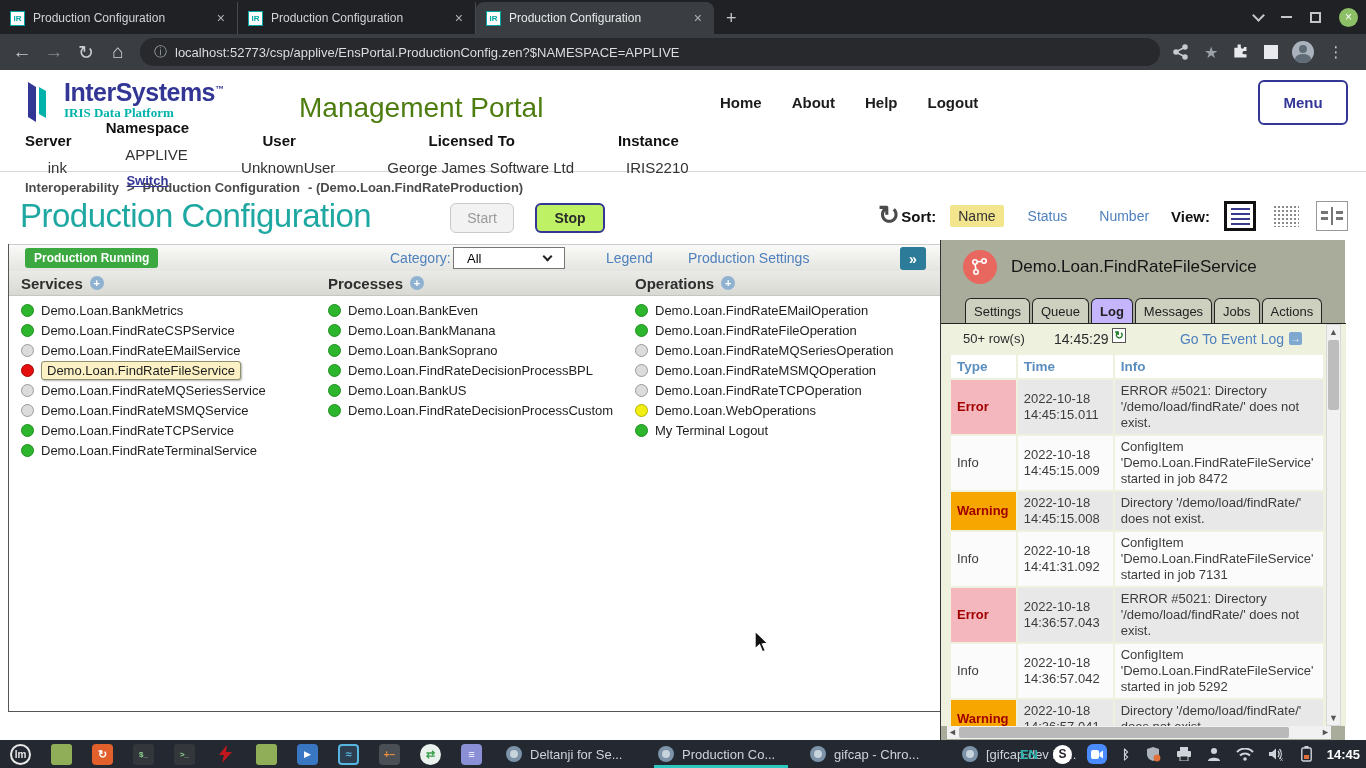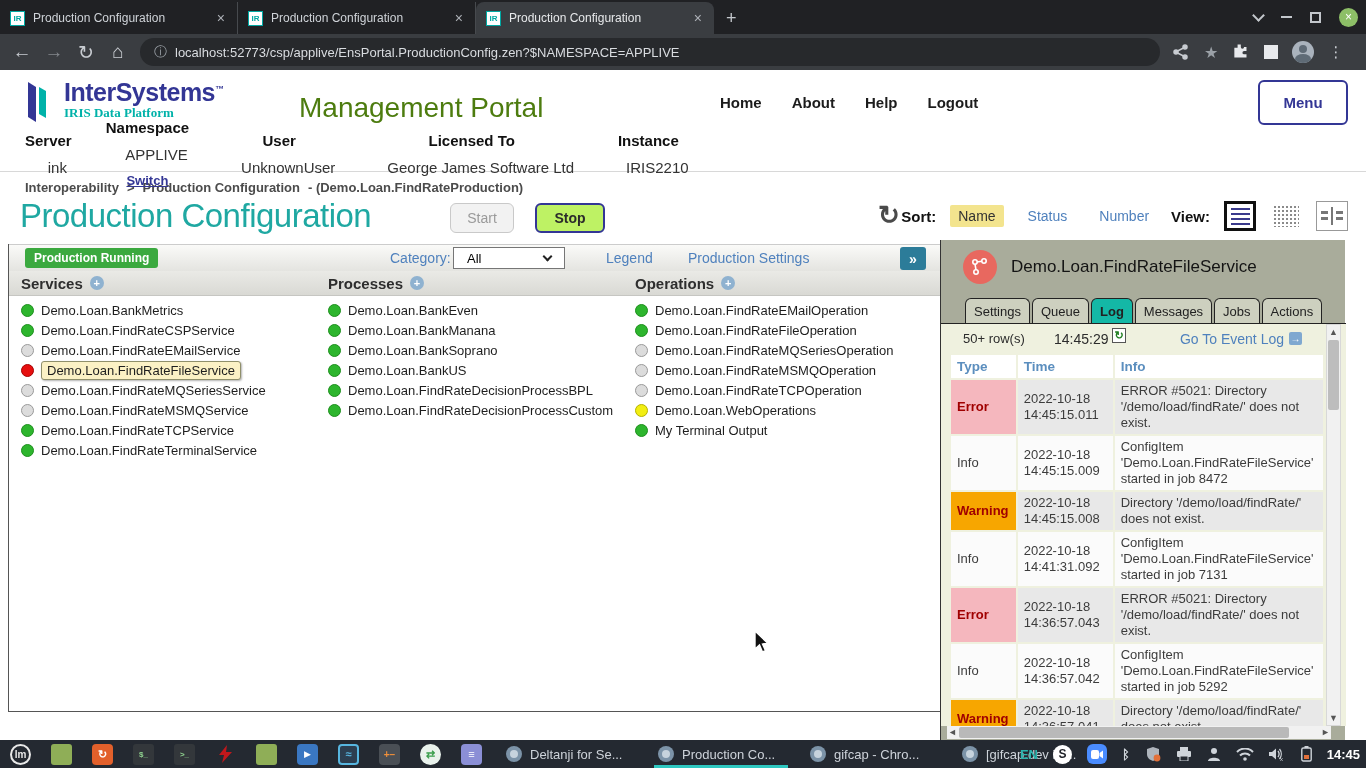--- a/index.html
+++ b/index.html
@@ -106,21 +106,21 @@
   .item .name { white-space:nowrap; }
   .item.selected .name { background:#FBF1C5; border:1px solid #8F8F6B; border-radius:3px; padding:1px 5px; box-shadow:1px 1px 2px rgba(0,0,0,.3); }
 
   
   .detail { position:absolute; left:940px; top:170px; width:405px; height:500px; background:#A9AC9B; border-left:1px solid #333; }
   .d-head { height:54px; display:flex; align-items:center; gap:14px; padding-left:22px; }
   .d-icon { width:34px; height:34px; border-radius:50%; background:#E8685F; display:flex; align-items:center; justify-content:center; }
   .d-title { font-size:17px; color:#141414; }
   .d-tabs { display:flex; gap:2px; padding-left:24px; align-items:flex-end; height:29px; }
   .d-tab { border:1px solid #222; border-bottom:none; border-radius:6px 6px 0 0; background:#CDD0BF; font-size:13px; color:#222; padding:5px 8px 4px; }
-  .d-tab.active { background:#14b8a6; font-weight:bold; }
+  .d-tab.active { background:#c4b5fd; font-weight:bold; }
   .d-body { position:absolute; left:0; top:83px; width:405px; height:403px; background:#EFF1DF; border-top:1px solid #222; overflow:hidden; }
   .log-status { height:29px; display:flex; align-items:center; font-size:13px; color:#2c2c2c; position:relative; }
   .log-count { margin-left:22px; }
   .log-time { position:absolute; left:113px; font-size:14px; }
   .mini-refresh { position:absolute; left:171px; top:4px; width:14px; height:15px; border:1px solid #555; background:#fff; color:#1e7d1e; font-size:11px; line-height:13px; text-align:center; font-weight:bold; }
   .evlog { position:absolute; right:44px; color:#4f81bd; font-size:14px; display:flex; gap:5px; align-items:center; }
   .evlog .golink-ic { width:13px; height:13px; background:#7fa8d0; color:#fff; font-size:10px; line-height:13px; text-align:center; border-radius:2px; }
   .log-table { border-collapse:separate; border-spacing:2px; margin-left:8px; width:376px; table-layout:fixed; }
   .log-table th { background:#fff; color:#5b8ebe; font-size:13.5px; text-align:left; padding:4px 6px; font-weight:bold; }
   .log-table col.c-type { width:64px; } .log-table col.c-time { width:94px; } .log-table col.c-text { width:206px; }
@@ -403,26 +403,26 @@
     <span class="name">Demo.Loan.BankManana</span>
   </li>
 
   <li class="item">
     <span class="dot dot-green"></span>
     <span class="name">Demo.Loan.BankSoprano</span>
   </li>
 
   <li class="item">
     <span class="dot dot-green"></span>
+    <span class="name">Demo.Loan.FindRateDecisionProcessBPL</span>
+  </li>
+
+  <li class="item">
+    <span class="dot dot-green"></span>
     <span class="name">Demo.Loan.BankUS</span>
-  </li>
-
-  <li class="item">
-    <span class="dot dot-green"></span>
-    <span class="name">Demo.Loan.FindRateDecisionProcessBPL</span>
   </li>
 
   <li class="item">
     <span class="dot dot-green"></span>
     <span class="name">Demo.Loan.FindRateDecisionProcessCustom</span>
   </li>
 </ul>
         <ul class="ilist il3">
   <li class="item">
     <span class="dot dot-green"></span>
@@ -449,21 +449,21 @@
     <span class="name">Demo.Loan.FindRateTCPOperation</span>
   </li>
 
   <li class="item">
     <span class="dot dot-yellow"></span>
     <span class="name">Demo.Loan.WebOperations</span>
   </li>
 
   <li class="item">
     <span class="dot dot-green"></span>
-    <span class="name">My Terminal Output</span>
+    <span class="name">My Terminal Logout</span>
   </li>
 </ul>
       </div>
     </div>
 
     <div class="detail">
       <div class="d-head">
         <span class="d-icon">
           <svg width="20" height="20" viewBox="0 0 20 20">
               <g stroke="#fff" stroke-width="1.6" fill="none">

